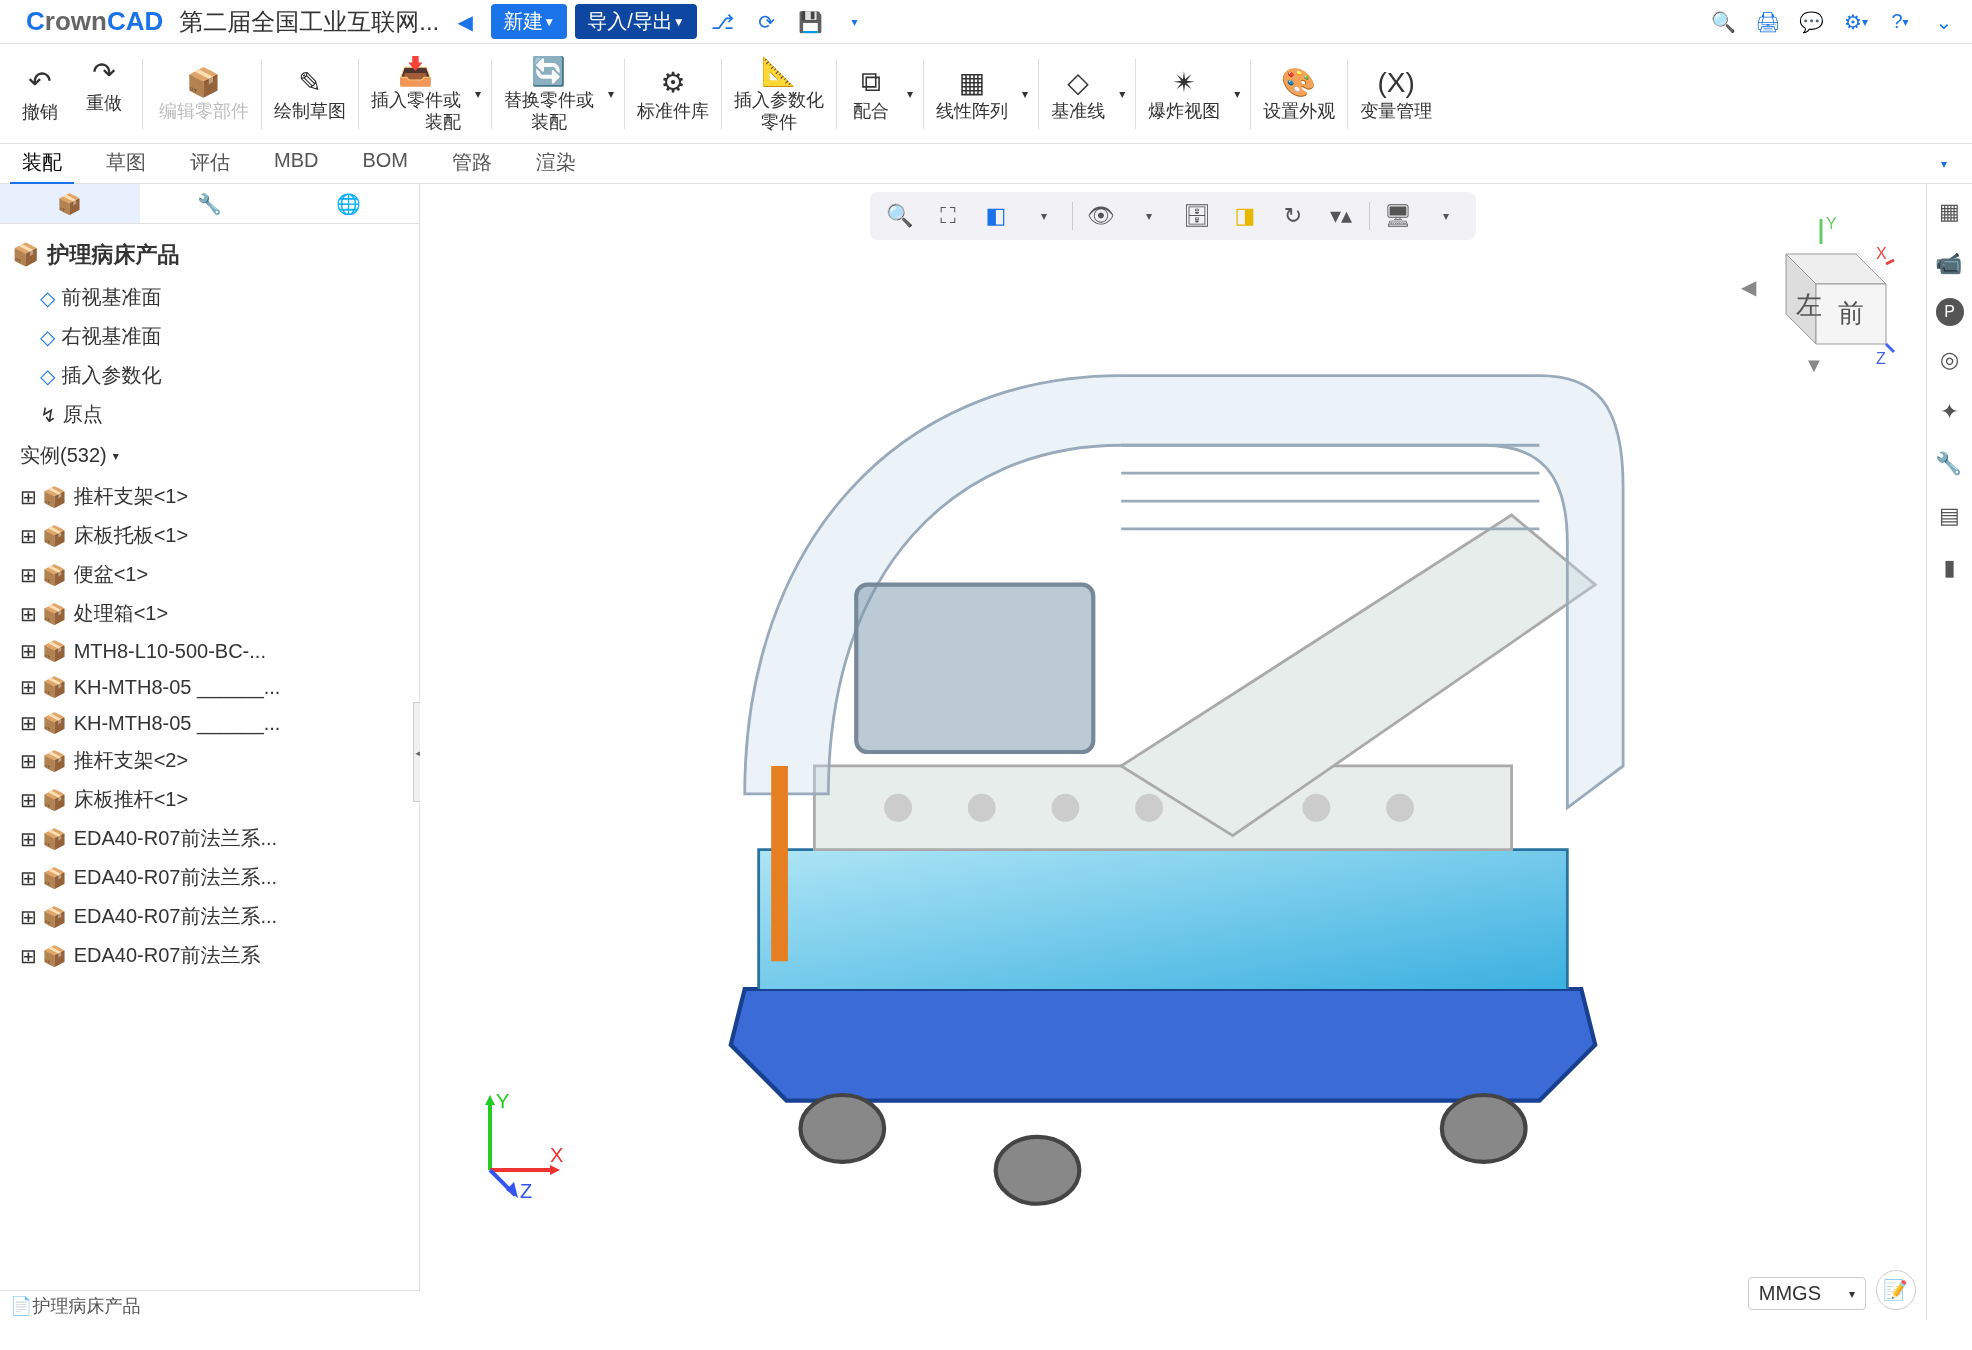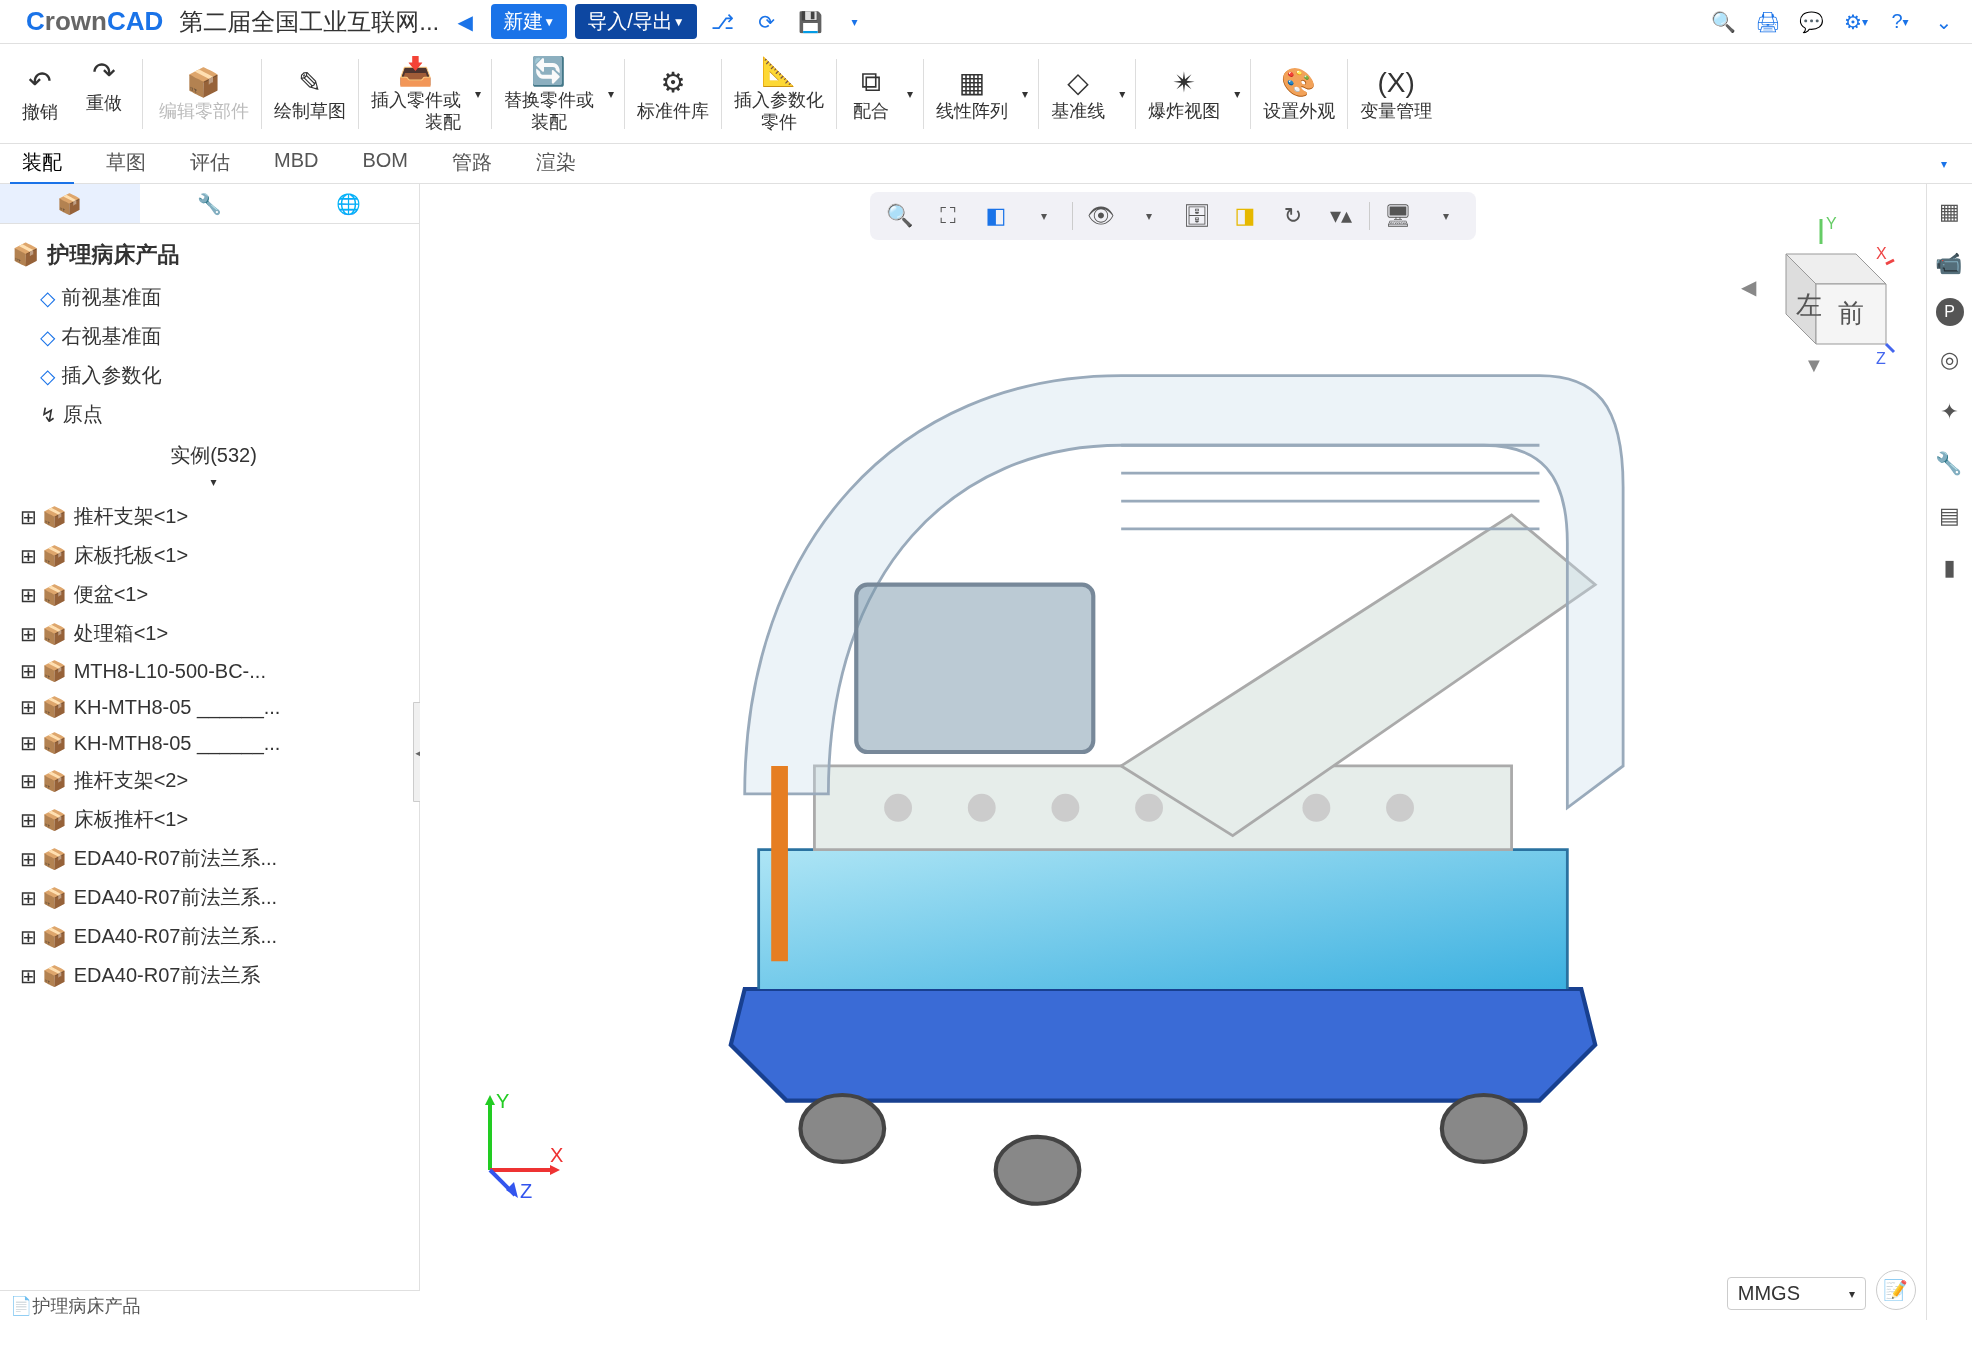--- a/index.html
+++ b/index.html
@@ -24,31 +24,31 @@
 .main{display:flex;height:calc(1350px - 44px - 100px - 40px - 30px);}
 .left-panel{width:420px;border-right:1px solid #e0e0e0;display:flex;flex-direction:column;position:relative;}
 .lp-tabs{height:40px;display:flex;border-bottom:1px solid #e0e0e0;}
 .lp-tab{flex:1;display:flex;align-items:center;justify-content:center;cursor:pointer;}
 .lp-tab.active{background:#e8f0fe;}
 .tree{flex:1;overflow:hidden;padding:8px 0;}
 .tree-root{display:flex;align-items:center;gap:8px;padding:8px 12px;font-weight:bold;font-size:22px;}
 .tree-item{display:flex;align-items:center;gap:6px;padding:6px 12px 6px 40px;cursor:pointer;font-size:20px;white-space:nowrap;overflow:hidden;text-overflow:ellipsis;}
 .tree-item .pico{color:#1a73e8;}
 .tree-item.inst{padding-left:20px;}
-.inst-hdr{padding:8px 12px 8px 20px;font-size:20px;display:flex;align-items:center;gap:6px;cursor:pointer;flex-direction:column;}
+.inst-hdr{padding:8px 12px 8px 20px;font-size:20px;display:flex;align-items:center;gap:6px;cursor:pointer;}
 .collapse-handle{position:absolute;right:-14px;top:50%;width:20px;height:100px;transform:translateY(-50%);background:#f0f0f0;border:1px solid #ccc;border-radius:0 10px 10px 0;display:flex;align-items:center;justify-content:center;cursor:pointer;color:#666;}
 .canvas{flex:1;position:relative;background:#fff;}
 .view-toolbar{position:absolute;top:8px;left:50%;transform:translateX(-50%);display:flex;gap:8px;background:rgba(240,240,245,0.92);border-radius:8px;padding:4px 10px;align-items:center;}
 .vt-btn{width:40px;height:40px;display:flex;align-items:center;justify-content:center;cursor:pointer;color:#555;font-size:22px;}
 .vt-sep{width:1px;height:28px;background:#ccc;}
 .model-placeholder{position:absolute;top:80px;left:80px;right:100px;bottom:80px;display:flex;align-items:center;justify-content:center;}
 .model-placeholder svg{width:100%;height:100%;}
 .nav-cube{position:absolute;top:30px;right:30px;width:160px;height:160px;}
 .axis-gizmo{position:absolute;bottom:120px;left:40px;width:110px;height:110px;}
-.units{position:absolute;bottom:10px;right:60px;background:#fff;border:1px solid #ccc;border-radius:4px;padding:4px 10px;display:flex;align-items:center;gap:49px;cursor:pointer;font-size:20px;}
+.units{position:absolute;bottom:10px;right:60px;background:#fff;border:1px solid #ccc;border-radius:4px;padding:4px 10px;display:flex;align-items:center;gap:28px;cursor:pointer;font-size:20px;}
 .right-rail{width:46px;border-left:1px solid #e0e0e0;display:flex;flex-direction:column;align-items:center;gap:16px;padding-top:10px;}
 .right-rail .ri{width:36px;height:36px;display:flex;align-items:center;justify-content:center;color:#555;font-size:22px;cursor:pointer;}
 .status{height:30px;display:flex;align-items:center;padding:0 10px;border-top:1px solid #e0e0e0;font-size:18px;color:#555;position:absolute;bottom:0;left:0;width:420px;background:#fff;}
 .chev{font-size:12px;}
 </style>
 </head>
 <body>
 
 <div class="top-bar">
   <span class="logo"><span class="c">C</span><span class="r">rown</span><span class="c">CAD</span></span>

